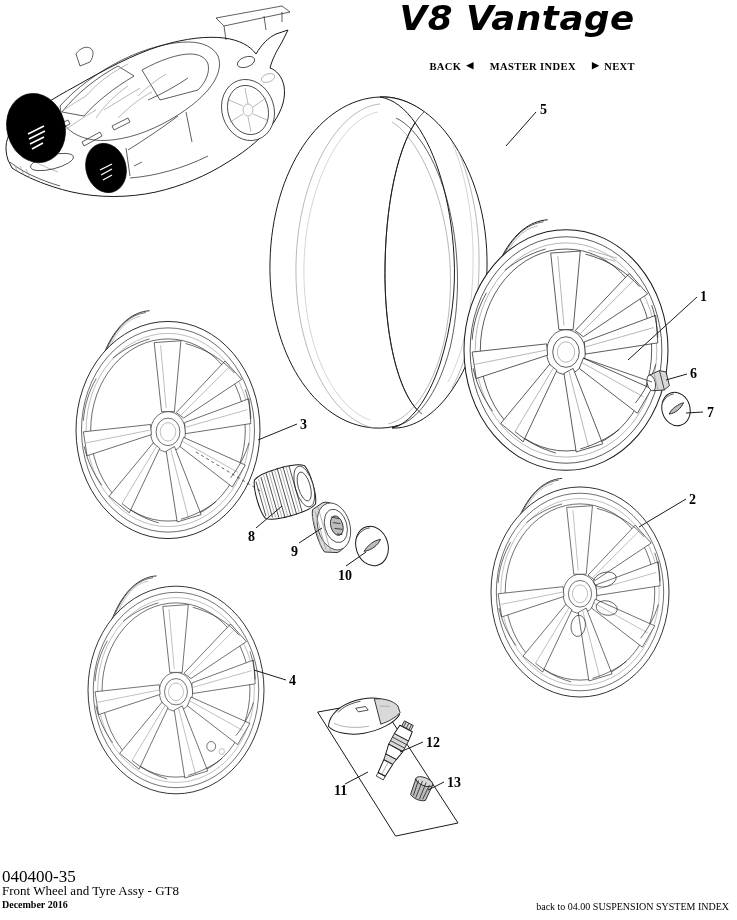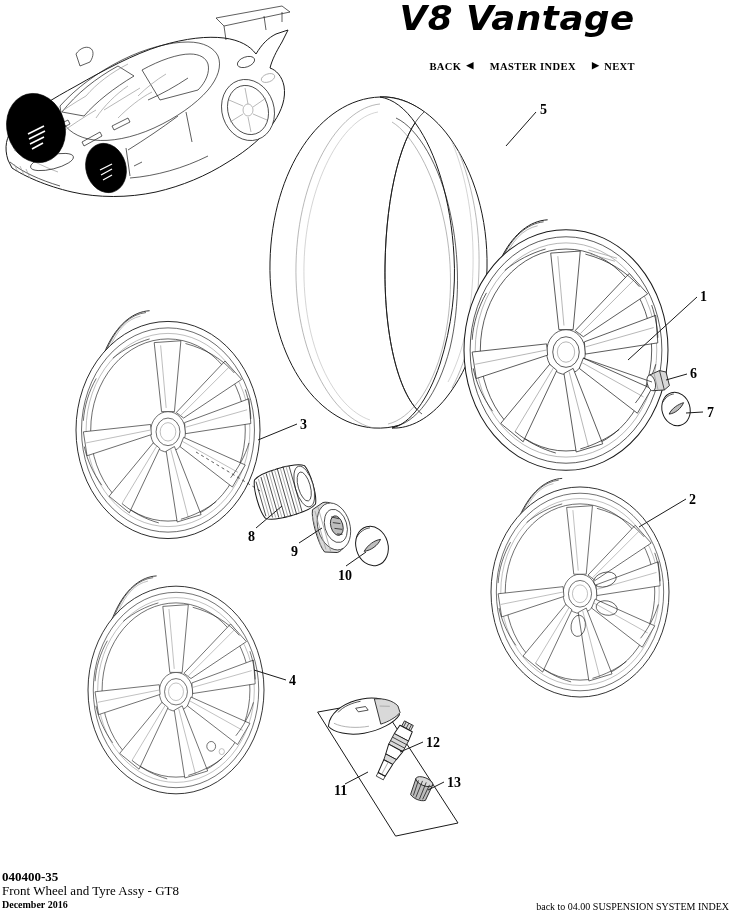--- a/index.html
+++ b/index.html
@@ -67,21 +67,21 @@
 
   
   #footer-left {
     position: absolute;
     left: 2px;
     bottom: 8px;
     font-family: "Liberation Serif", serif;
     font-size: 11px;
     line-height: 14px;
   }
-  #footer-partno { font-weight: bold; font-size: 13px; }
+  #footer-partno { font-weight: normal; font-size: 17px; }
   #footer-desc { font-weight: normal; font-size: 13px; }
   #footer-date { font-weight: bold; font-size: 10px; }
   #footer-index-link {
     position: absolute;
     right: 8px;
     bottom: 8px;
     font-family: "Liberation Serif", serif;
     font-weight: normal;
     font-size: 10px;
     white-space: nowrap;

